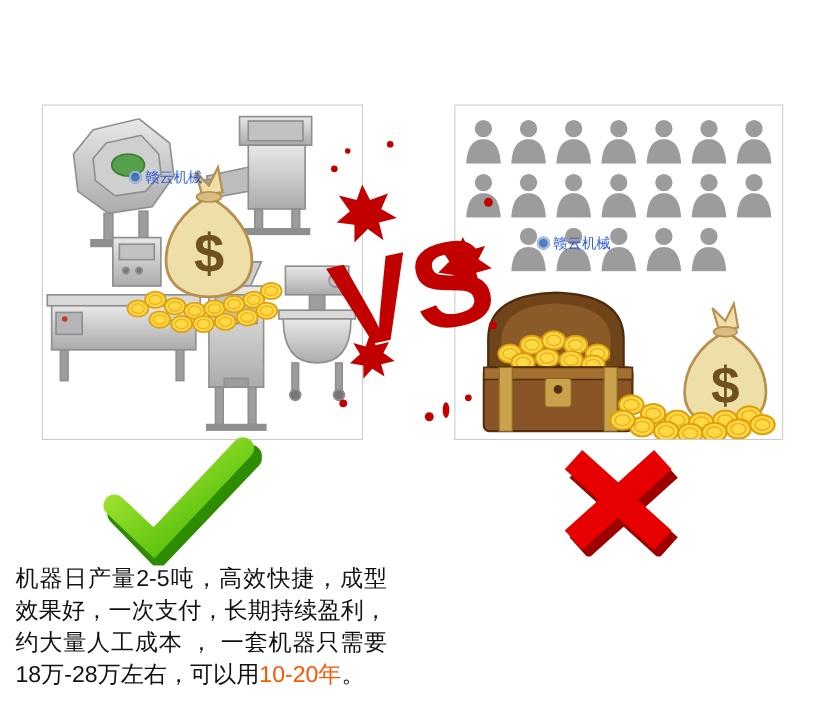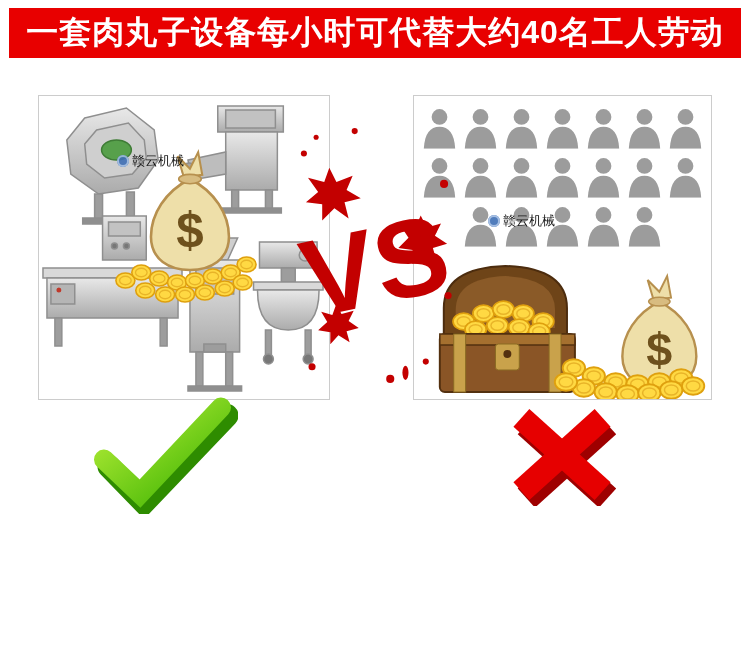--- a/index.html
+++ b/index.html
@@ -27,21 +27,21 @@
   .panel{
     position:absolute;top:95px;height:305px;background:#ffffff;
     border:1px solid var(--panel-border);z-index:1;
   }
   .panel-left{left:38px;width:292px;}
   .panel-right{left:413px;width:299px;}
   .fill-abs{position:absolute;left:0;top:0;width:100%;height:100%;}
 
   .watermark{
     position:absolute;display:flex;align-items:center;gap:3px;
-    font-size:13px;color:#000000;z-index:4;opacity:.9;white-space:nowrap;
+    font-size:13px;color:#1d4ed8;z-index:4;opacity:.9;white-space:nowrap;
   }
   .wm-dot{width:12px;height:12px;border-radius:50%;background:#3f6fb5;
     box-shadow:inset 0 0 0 2px #9db9e0;display:inline-block;}
   .wm-left{left:78px;top:56px;}
   .wm-right{left:74px;top:116px;}
 
   .people-grid{
     position:absolute;left:8px;top:12px;right:8px;z-index:2;
     display:flex;flex-direction:column;gap:8px;
   }
@@ -94,23 +94,20 @@
       <path d="M44 28 L38 8 L50 20 L58 4 L62 26 Z" fill="#eedfa9" stroke="#b7904e" stroke-width="2"></path>
       <path d="M50 30 C26 42 12 64 12 86 C12 108 30 118 50 118 C70 118 88 108 88 86 C88 64 74 42 50 30 Z" fill="#eedfa9" stroke="#b7904e" stroke-width="2.5"></path>
       <ellipse cx="50" cy="30" rx="11" ry="4.5" fill="#d8bc80" stroke="#b7904e" stroke-width="1.5"></ellipse>
       <text x="50" y="96" font-size="48" font-weight="bold" fill="#6e511d" text-anchor="middle">$</text>
     </symbol>
   </defs>
 </svg>
 
 <div class="page">
 
-  <header class="banner">
-    <span class="banner-title">一套肉丸子设备每小时可代替大约40名工人劳动</span>
-  </header>
 
   <section class="panel panel-left">
     <svg class="fill-abs" viewBox="0 0 292 303" preserveAspectRatio="none">
       <g stroke="#8f8f8f" stroke-width="1.5">
         <polygon points="46,22 88,12 116,34 120,64 100,92 60,98 32,78 28,44" fill="url(#metal)"></polygon>
         <polygon points="58,34 90,27 106,44 108,62 94,78 66,82 48,68 46,48" fill="#cfcfcf"></polygon>
         <ellipse cx="78" cy="54" rx="15" ry="10" fill="#57a04b" stroke="#3f7c36"></ellipse>
         <rect x="56" y="98" width="8" height="26" fill="#9d9d9d"></rect>
         <rect x="88" y="96" width="8" height="28" fill="#9d9d9d"></rect>
         <rect x="44" y="122" width="62" height="6" fill="#8f8f8f"></rect>
@@ -367,15 +364,16 @@
     <svg viewBox="0 0 120 105">
       <g stroke-linecap="butt">
         <path d="M21 19 L103 93" stroke="#9e0000" stroke-width="26" transform="translate(3,4)"></path>
         <path d="M103 19 L21 93" stroke="#9e0000" stroke-width="26" transform="translate(3,4)"></path>
         <path class="x-stroke" d="M19 16 L101 90" stroke-width="24"></path>
         <path class="x-stroke" d="M101 16 L19 90" stroke-width="24"></path>
       </g>
     </svg>
   </div>
 
+  <p class="desc desc-left"><span>机器日产量2-5吨，高效快捷，成型效果好，一次支付，长期持续盈利，约大量人工成本 ， 一套机器只需要18万-28万左右，可以用</span><span class="hl-left">10-20年</span><span>。</span></p>
 
 
 </div>
 
 </body></html>

